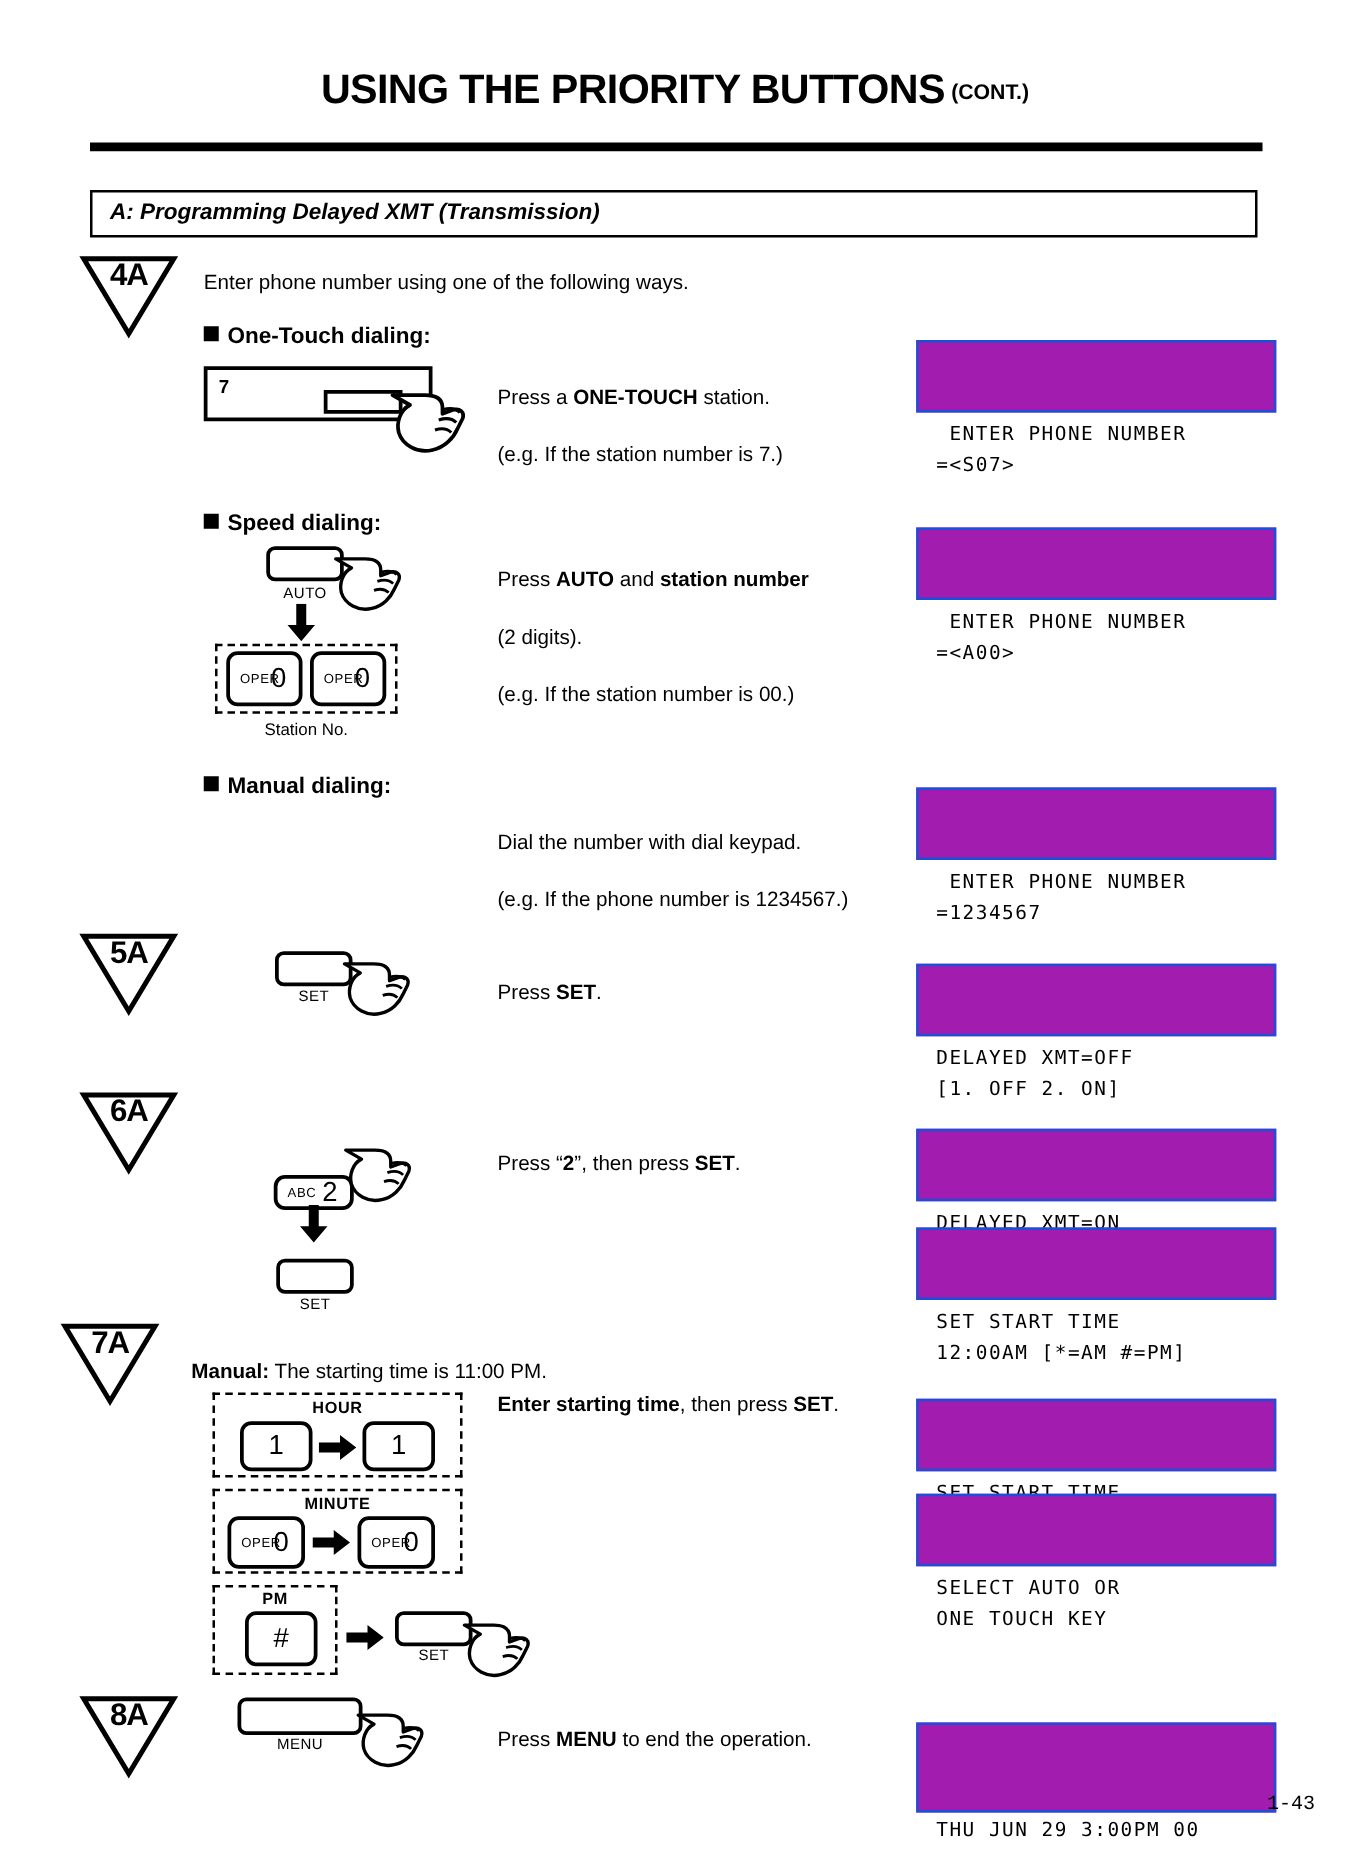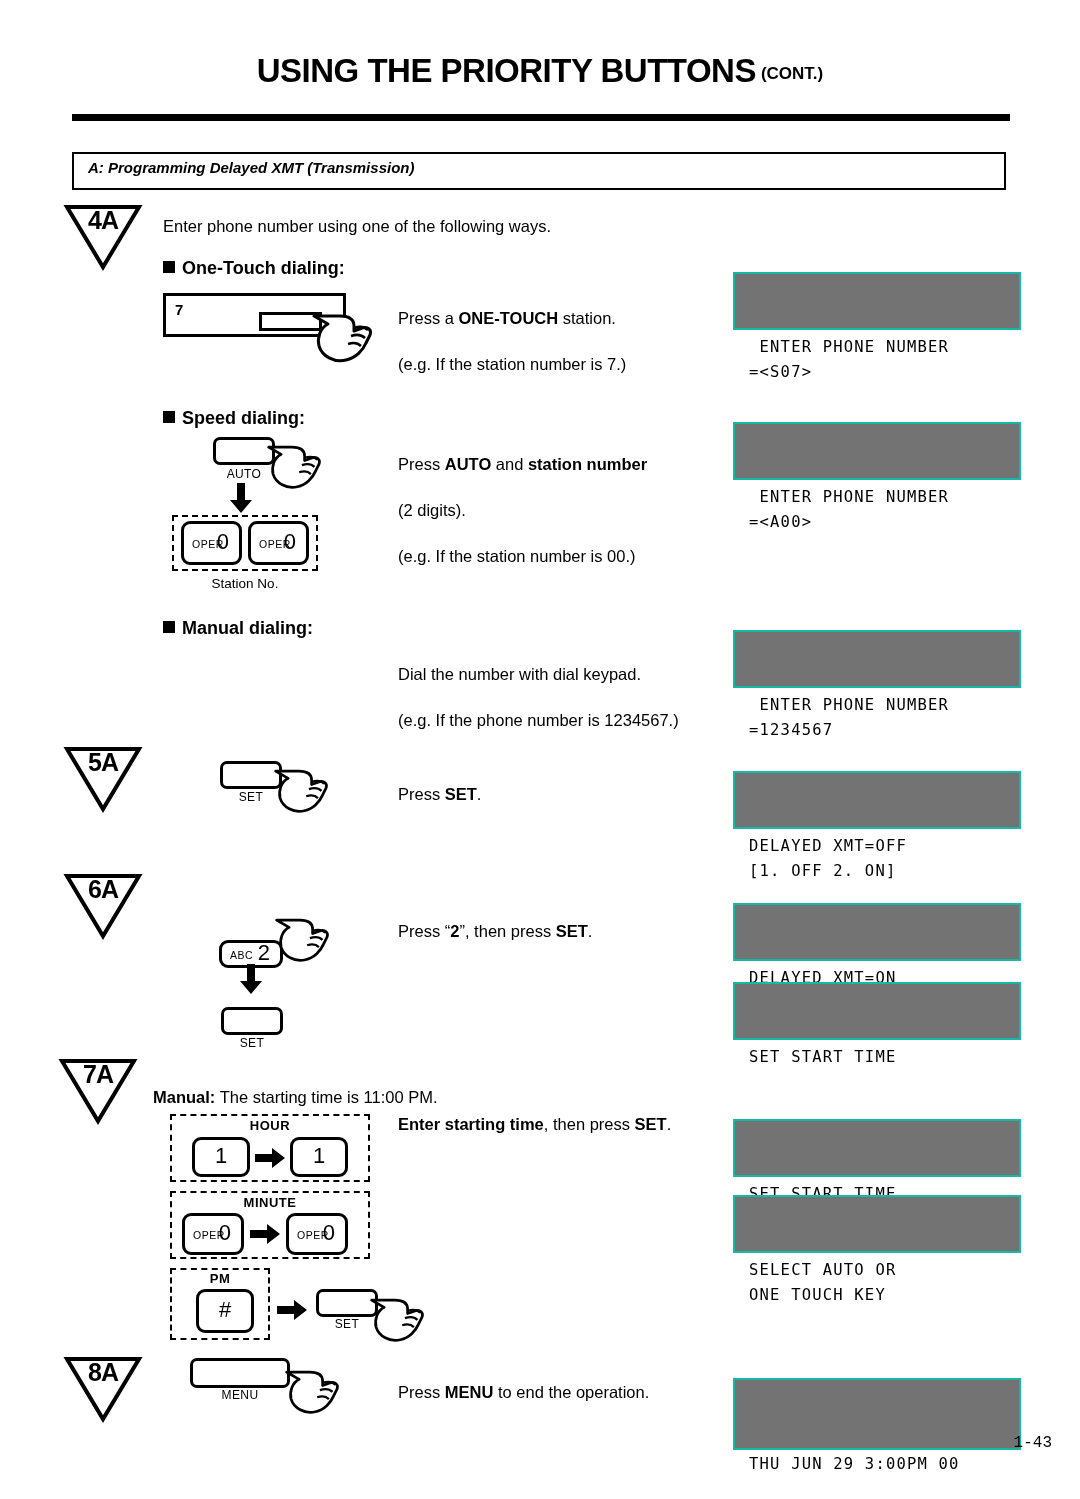--- a/index.html
+++ b/index.html
@@ -53,21 +53,21 @@
     position: absolute;
     left: 72px; top: 152px;
     width: 934px;
     height: 38px;
     border: 2px solid #000;
     box-sizing: border-box;
   }
   .section-box .label {
     position: absolute;
     left: 14px; top: 5px;
-    font-size: 15px;
+    font-size: 18px;
     font-weight: bold;
     font-style: italic;
     white-space: nowrap;
   }
 
   
   .step-badge {
     position: absolute;
     width: 80px;
     height: 68px;
@@ -105,23 +105,23 @@
     display: inline-block;
     width: 12px; height: 12px;
     background: #000;
     margin-right: 7px;
     vertical-align: 1px;
   }
 
   
   .lcd {
     position: absolute;
-    border: 2px solid #14b8a6;
-    box-sizing: border-box;
-    background: #737373;
+    border: 2px solid #1d4ed8;
+    box-sizing: border-box;
+    background: #a21caf;
     font-family: "DejaVu Sans Mono", monospace;
     font-size: 15.5px;
     line-height: 25px;
     padding: 11px 0 0 14px;
     letter-spacing: 1.2px;
     white-space: pre;
   }
   .lcd .l1 { display: block; }
   .lcd .l2 { display: block; }
 
@@ -375,24 +375,24 @@
   <div class="key-caption" style="left:221px; top:1036px; width:62px;">SET</div>
 
   <div class="txt" style="left:398px; top:897px; width:310px;">
     <span>Press “</span><b>2</b><span>”, then press </span><b>SET</b><span>.</span>
   </div>
 
   <div class="lcd" style="left:733px; top:903px; width:288px; height:58px;">
     <span class="l1">DELAYED XMT=ON</span><span class="l2">[1. OFF 2. ON]</span>
   </div>
   <div class="lcd" style="left:733px; top:982px; width:288px; height:58px;">
-    <span class="l1">SET START TIME</span>
-  </div>
-
-  <div class="step-badge" style="left:58px; top:1057px;">
+    <span class="l1">SET START TIME</span><span class="l2">12:00AM [*=AM #=PM]</span>
+  </div>
+
+  <div class="step-badge" style="left:48px; top:1057px;">
     <svg class="tri" viewBox="0 0 80 68">
       <polygon points="4,4 76,4 40,64" fill="none" stroke="#000" stroke-width="4"></polygon>
     </svg>
     <div class="num">7A</div>
   </div>
 
   <div class="txt" style="left:153px; top:1063px; width:560px;">
     <b>Manual:</b><span>  The starting time is 11:00 PM.</span>
   </div>
 

